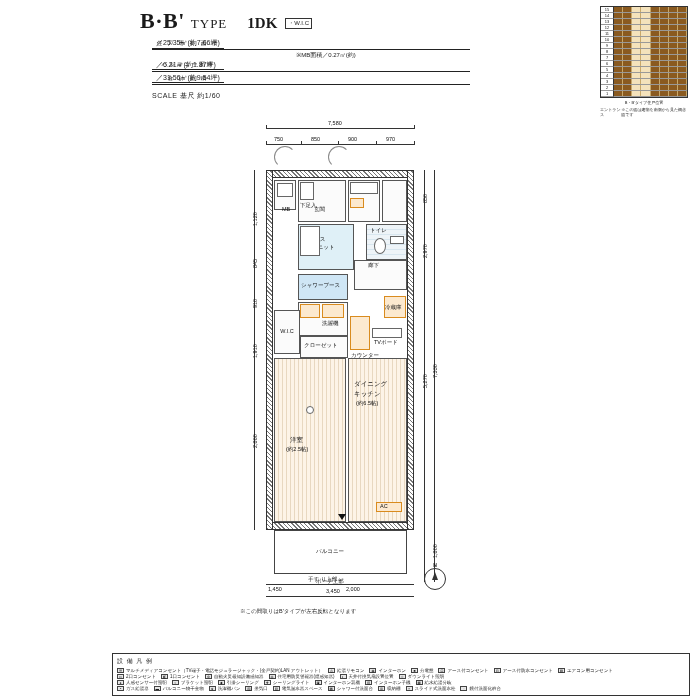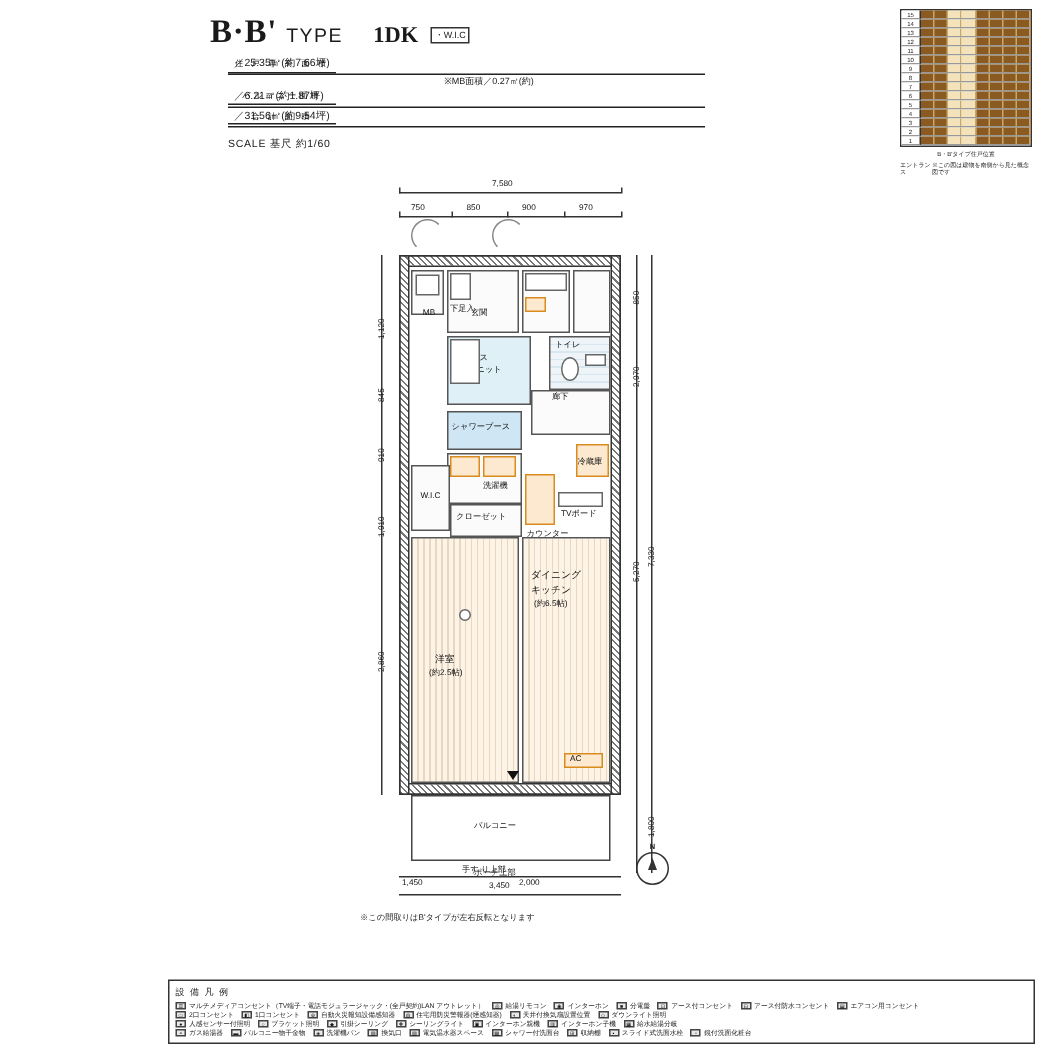--- a/index.html
+++ b/index.html
@@ -28,21 +28,21 @@
     align-items: baseline;
     gap: 6px;
   }
   .type-name {
     font-family: "Liberation Serif", serif;
     font-size: 22px;
     font-weight: bold;
     letter-spacing: 0.5px;
   }
   .type-word {
-    font-family: Liberation Sans, sans-serif;
+    font-family: Liberation Serif, serif;
     font-size: 13px;
     letter-spacing: 1px;
   }
   .plan-label {
     font-family: "Liberation Serif", serif;
     font-size: 15px;
     font-weight: bold;
     margin-left: 14px;
   }
   .plan-sub {

